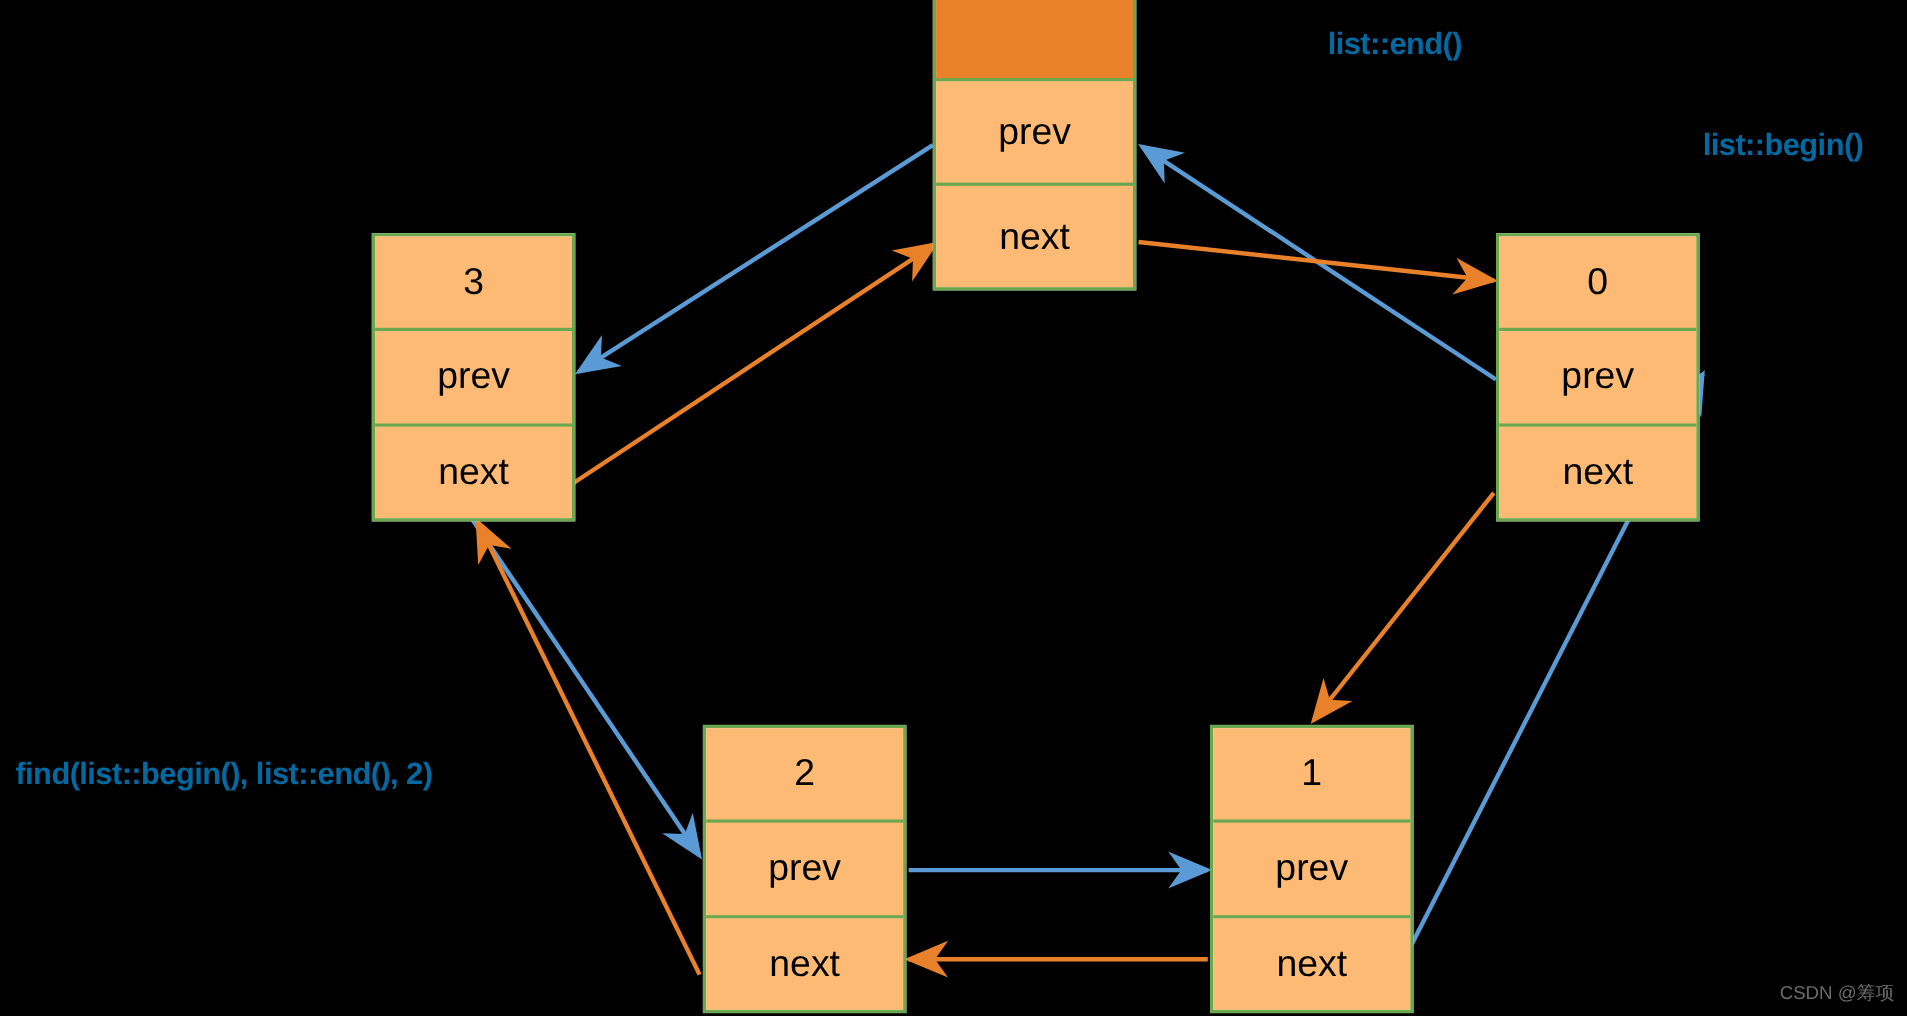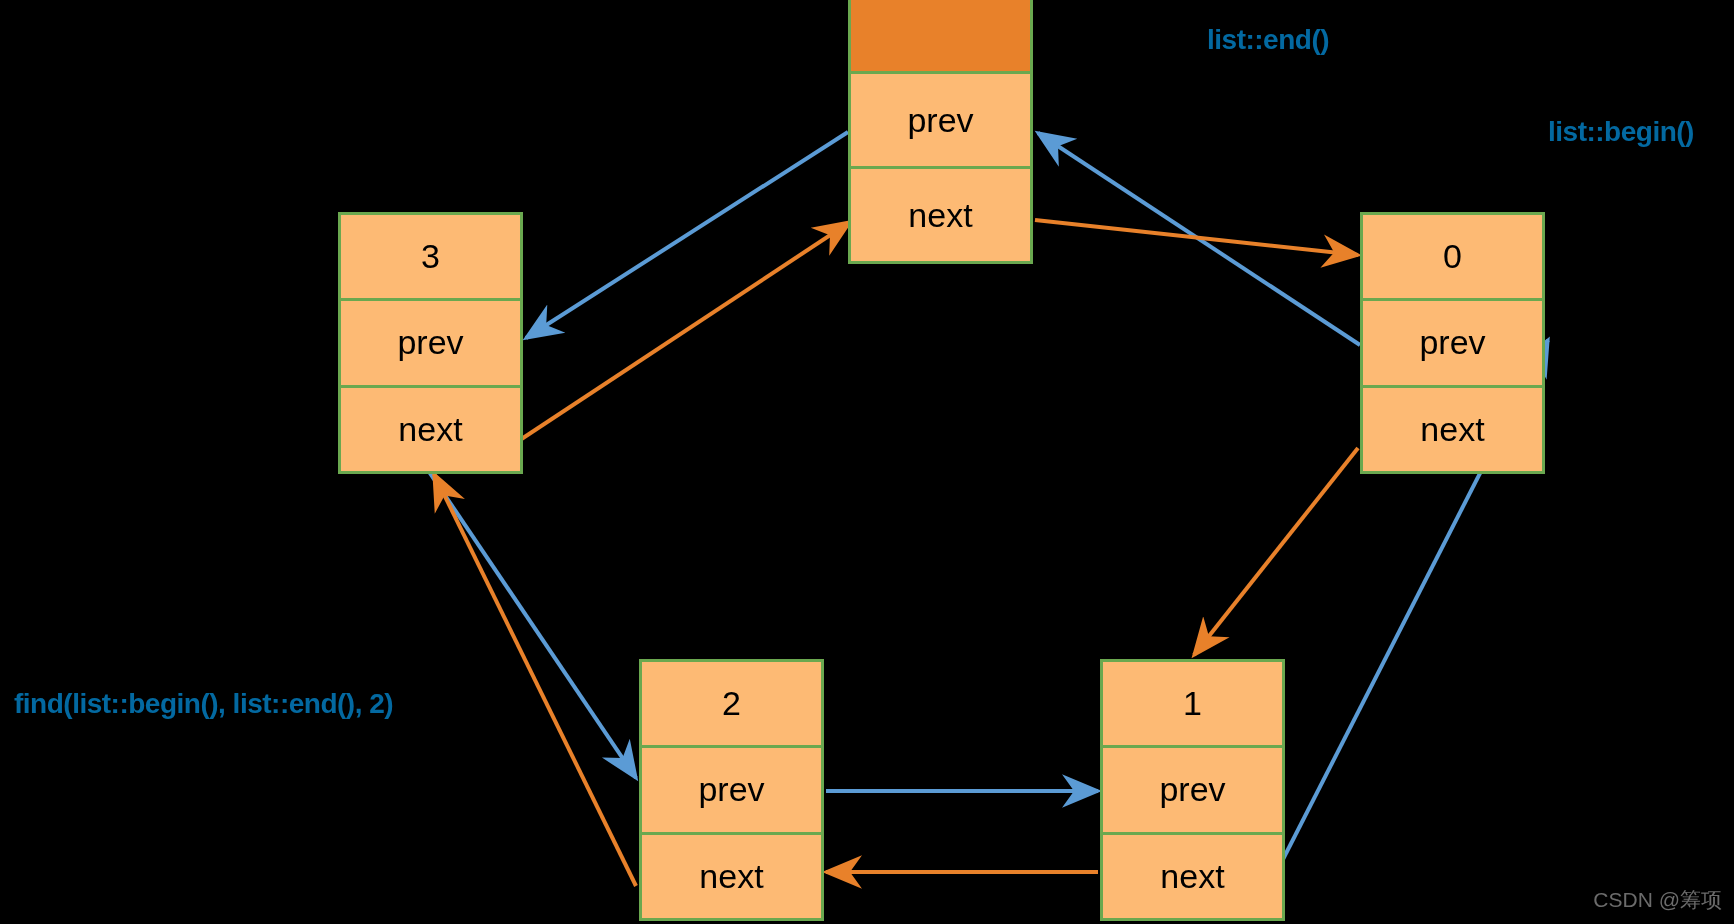--- a/index.html
+++ b/index.html
@@ -52,21 +52,21 @@
     font-weight: bold;
     font-size: 28px;
     white-space: nowrap;
     letter-spacing: -0.5px;
   }
   .watermark {
     position: absolute;
     right: 12px;
     bottom: 10px;
     color: #6b6b6b;
-    font-size: 21px;
+    font-size: 17px;
     white-space: nowrap;
     margin-top: 29px;
   }
 </style>
 </head>
 <body>
 
 <div id="stage">
 
   <svg id="wires" viewBox="0 0 1734 924" xmlns="http://www.w3.org/2000/svg">

